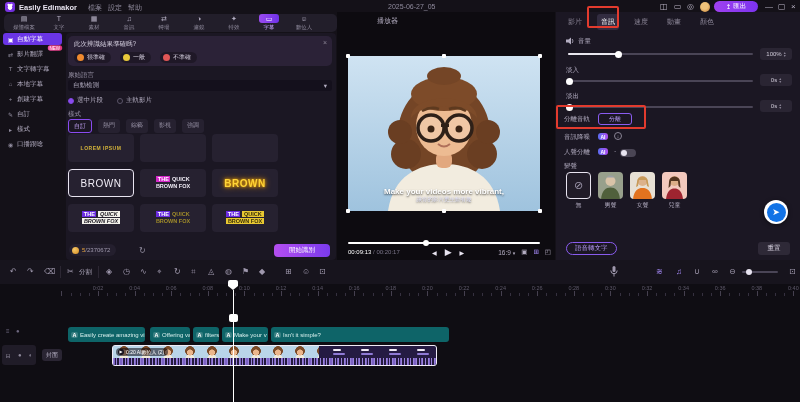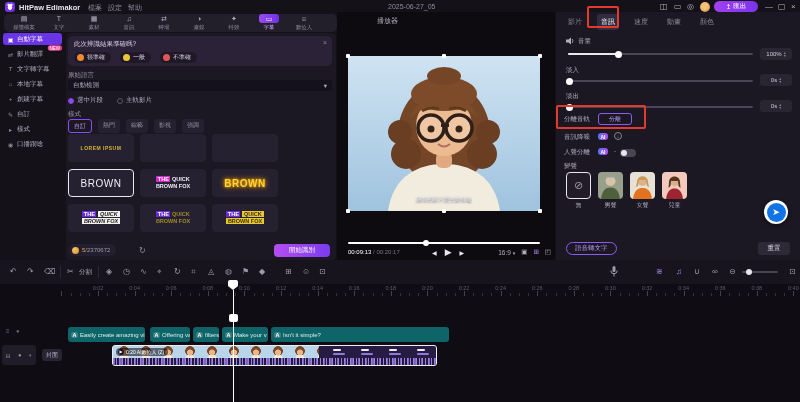--- a/index.html
+++ b/index.html
@@ -195,21 +195,21 @@
 </style>
 </head>
 <body>
 
 <div class="window">
 
   <div class="titlebar">
     <div class="logo">
         <i></i>
       </div>
-    <span class="appname">HitPaw Edimakor</span>
+    <span class="appname">Easily Edimakor</span>
     <span class="menu" style="left:88px">檔案</span>
     <span class="menu" style="left:108px">設定</span>
     <span class="menu" style="left:128px">幫助</span>
     <span class="projname">2025-06-27_05</span>
     <span class="tb-ico" style="left:660px">◫</span>
     <span class="tb-ico" style="left:674px">▭</span>
     <span class="tb-ico" style="left:687px">◎</span>
     <span class="avatar"></span>
     <div class="export-btn">
       <span>↥</span>
@@ -401,20 +401,21 @@
         <circle cx="83" cy="72" r="13" fill="rgba(255,255,255,0.18)" stroke="#2e2018" stroke-width="3.5"></circle>
         <circle cx="111" cy="72" r="13" fill="rgba(255,255,255,0.18)" stroke="#2e2018" stroke-width="3.5"></circle>
         <rect x="93" y="68" width="8" height="3" fill="#2e2018"></rect>
         <circle cx="83" cy="73" r="3.5" fill="#3a2415"></circle>
           <circle cx="111" cy="73" r="3.5" fill="#3a2415"></circle>
         <path d="M74,55 q9,-5 17,-2" stroke="#5e3a1f" stroke-width="2.5" fill="none"></path>
         <path d="M101,53 q9,-3 17,2" stroke="#5e3a1f" stroke-width="2.5" fill="none"></path>
         <path d="M90,88 q6,5 12,0" stroke="#b0705a" stroke-width="2" fill="none"></path>
       </svg>
       <div class="caption">
+        <div class="cap1">Make your videos more vibrant,</div>
         <div class="cap2">讓你的影片更生動有趣</div>
       </div>
       <span class="sel-handle" style="left:-2px;top:-2px"></span>
       <span class="sel-handle" style="right:-2px;top:-2px"></span>
       <span class="sel-handle" style="left:94px;top:-2px"></span>
       <span class="sel-handle" style="left:-2px;bottom:-2px"></span>
       <span class="sel-handle" style="right:-2px;bottom:-2px"></span>
       <span class="sel-handle" style="left:94px;bottom:-2px"></span>
     </div>
     <div class="progress">

